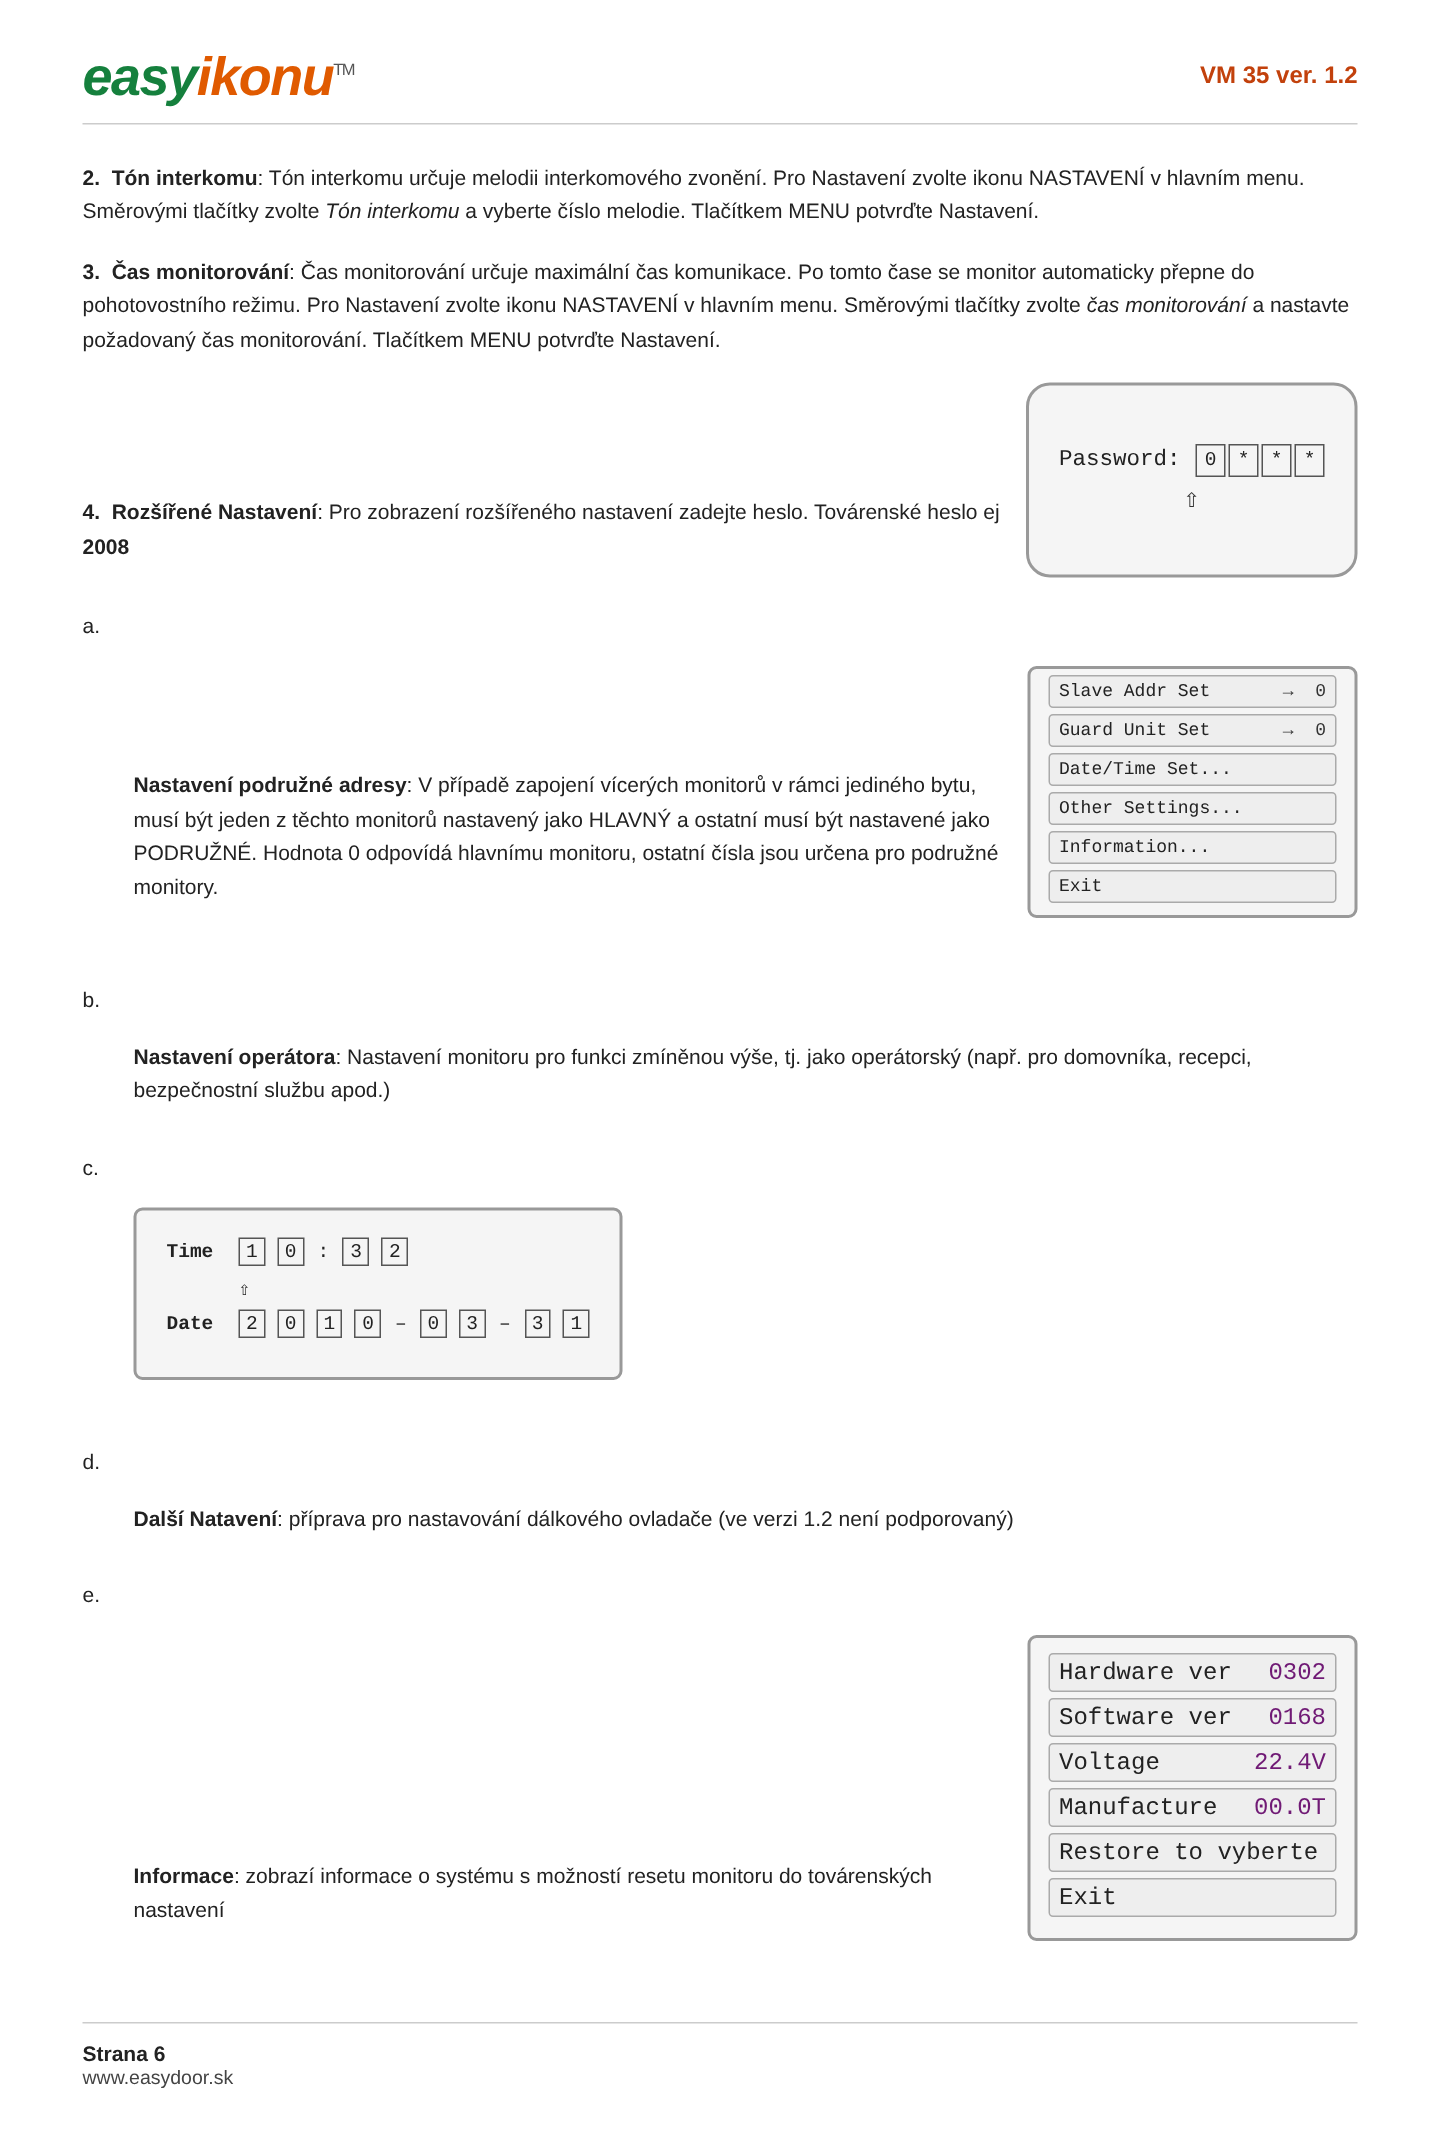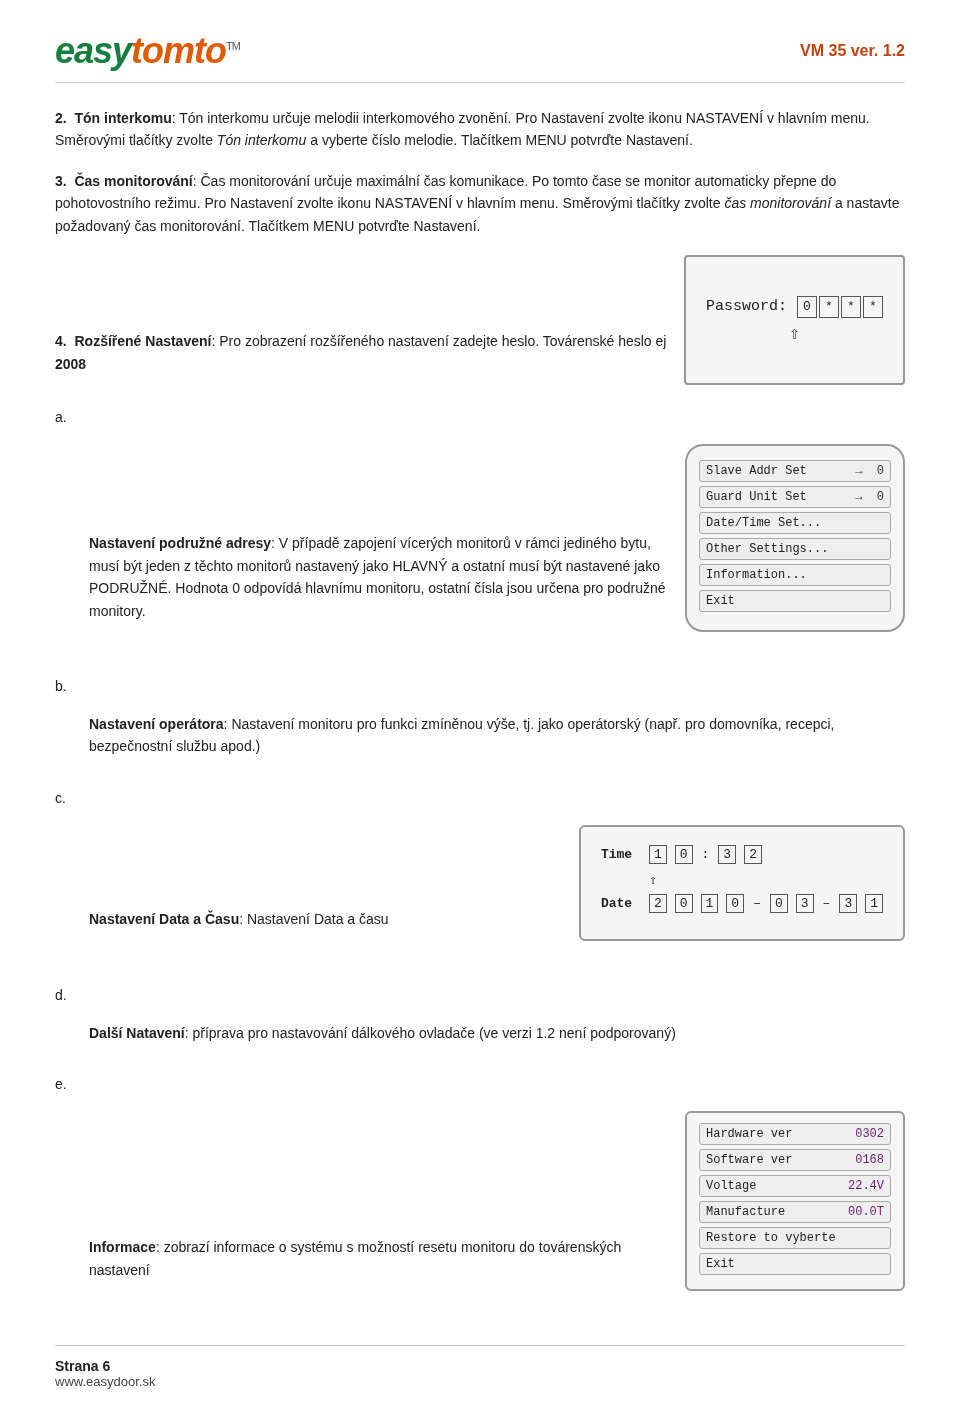--- a/index.html
+++ b/index.html
@@ -73,43 +73,43 @@
     }
     .two-col .text-col {
       flex: 1;
     }
     .two-col .img-col {
       flex: 0 0 220px;
     }
     
     .device-box {
       border: 2px solid #999;
-      border-radius: 18px;
-      padding: 14px 12px;
+      border-radius: 6px;
+      padding: 4px 12px;
       background: #f5f5f5;
       font-family: 'Courier New', monospace;
       font-size: 13px;
     }
     .device-box .menu-row {
       display: flex;
       align-items: center;
       justify-content: space-between;
       padding: 3px 6px;
       border: 1px solid #aaa;
       border-radius: 3px;
       background: #eee;
       margin-bottom: 4px;
       font-size: 12px;
     }
     .device-box .menu-row .row-label { flex: 1; }
     .device-box .menu-row .row-value { color: #333; }
     
     .password-box {
       border: 2px solid #999;
-      border-radius: 4px;
+      border-radius: 16px;
       padding: 28px 20px;
       background: #f5f5f5;
       font-family: 'Courier New', monospace;
       font-size: 14px;
       text-align: center;
       min-height: 130px;
       display: flex;
       flex-direction: column;
       align-items: center;
       justify-content: center;
@@ -161,21 +161,21 @@
       min-width: 16px;
       text-align: center;
     }
     
     .info-box {
       border: 2px solid #999;
       border-radius: 6px;
       padding: 10px 12px;
       background: #f5f5f5;
       font-family: 'Courier New', monospace;
-      font-size: 12px;
+      font-size: 16px;
     }
     .info-row {
       display: flex;
       justify-content: space-between;
       padding: 3px 6px;
       border: 1px solid #aaa;
       border-radius: 3px;
       background: #eee;
       margin-bottom: 4px;
     }
@@ -214,21 +214,21 @@
     .dash { margin: 0 1px; }
   </style>
 </head>
 <body>
 
 <div class="page">
 
   <div class="header">
     <div class="logo">
       <span class="logo-text">
-        <span class="logo-easy">easy</span><span class="logo-door">tomto</span><span class="logo-tm">TM</span>
+        <span class="logo-easy">easy</span><span class="logo-door">ikonu</span><span class="logo-tm">TM</span>
       </span>
     </div>
     <div class="header-title">VM 35 ver. 1.2</div>
   </div>
 
   <div class="section">
     <p>
       <span class="section-num">2.</span>
       &nbsp;<span class="bold">Tón interkomu</span><span>: Tón interkomu určuje melodii interkomového zvonění. Pro Nastavení zvolte ikonu NASTAVENÍ v hlavním menu. Směrovými tlačítky zvolte </span><span class="italic">Tón interkomu</span><span> a vyberte číslo melodie. Tlačítkem MENU potvrďte Nastavení.</span>
     </p>
@@ -309,25 +309,20 @@
       <p>
         <span class="bold">Nastavení operátora</span><span>: Nastavení monitoru pro funkci zmíněnou výše, tj. jako operátorský (např. pro domovníka, recepci, bezpečnostní službu apod.)</span>
       </p>
     </div>
   </div>
 
   <div class="sub-item">
     <div class="sub-letter">c.</div>
     <div class="sub-content">
       <div class="two-col">
-        <div class="text-col">
-          <p>
-            <span class="bold">Nastavení Data a Času</span><span>: Nastavení Data a času</span>
-          </p>
-        </div>
         <div class="img-col">
           <div class="time-date-box">
             <div class="time-row">
               <span class="time-label">Time</span>
               <span class="digit-box">1</span>
               <span class="digit-box">0</span>
               <span class="colon">:</span>
               <span class="digit-box">3</span>
               <span class="digit-box">2</span>
             </div>

